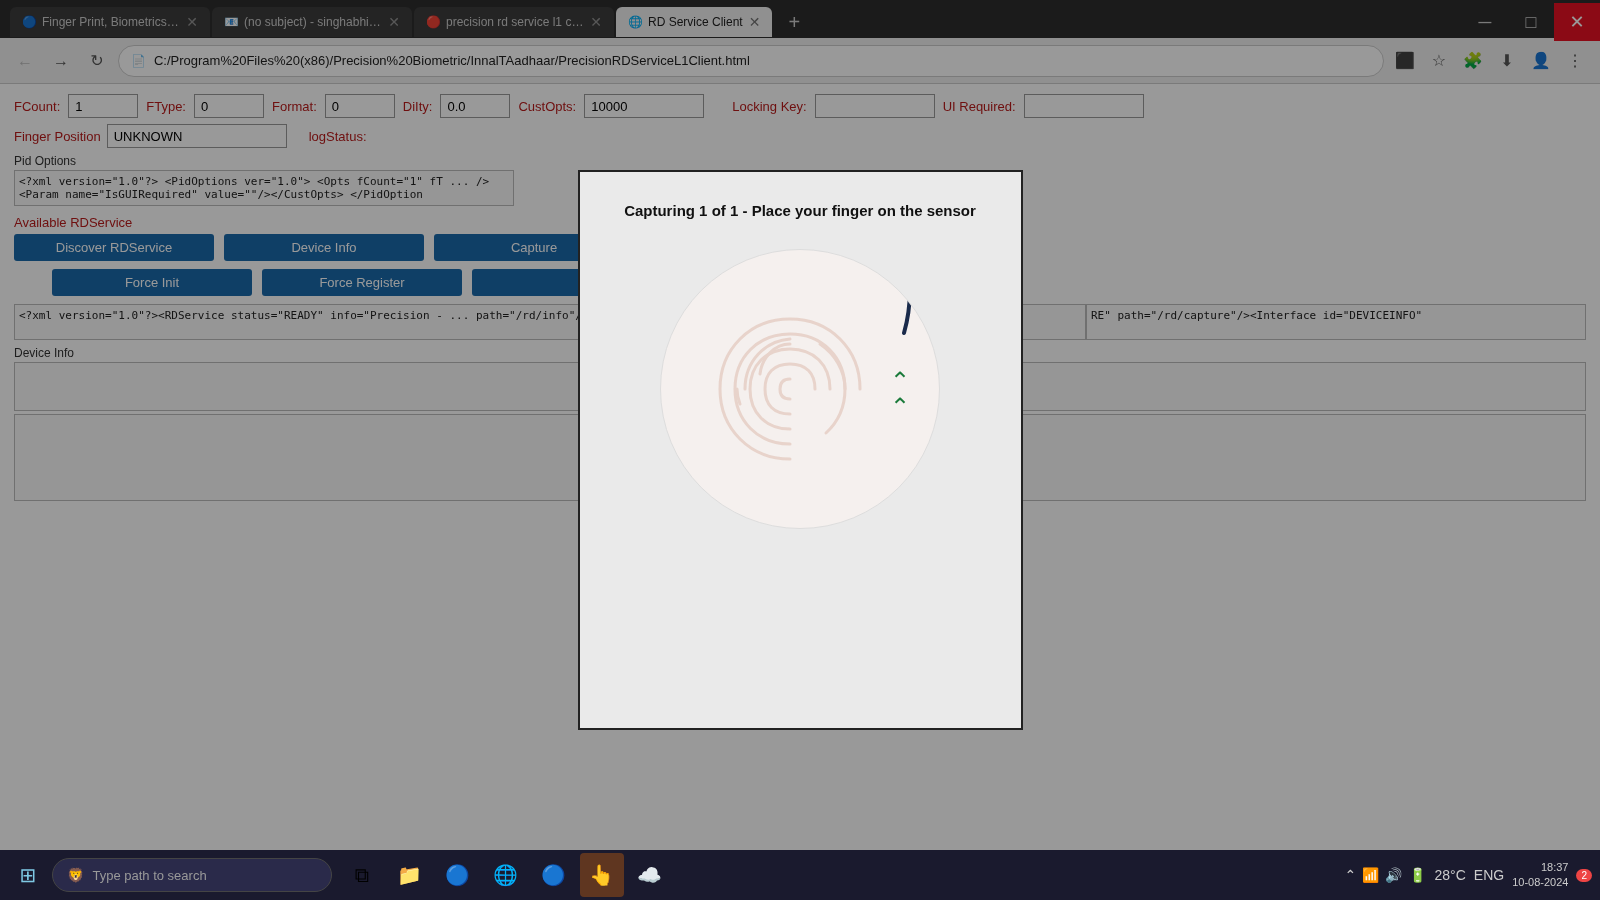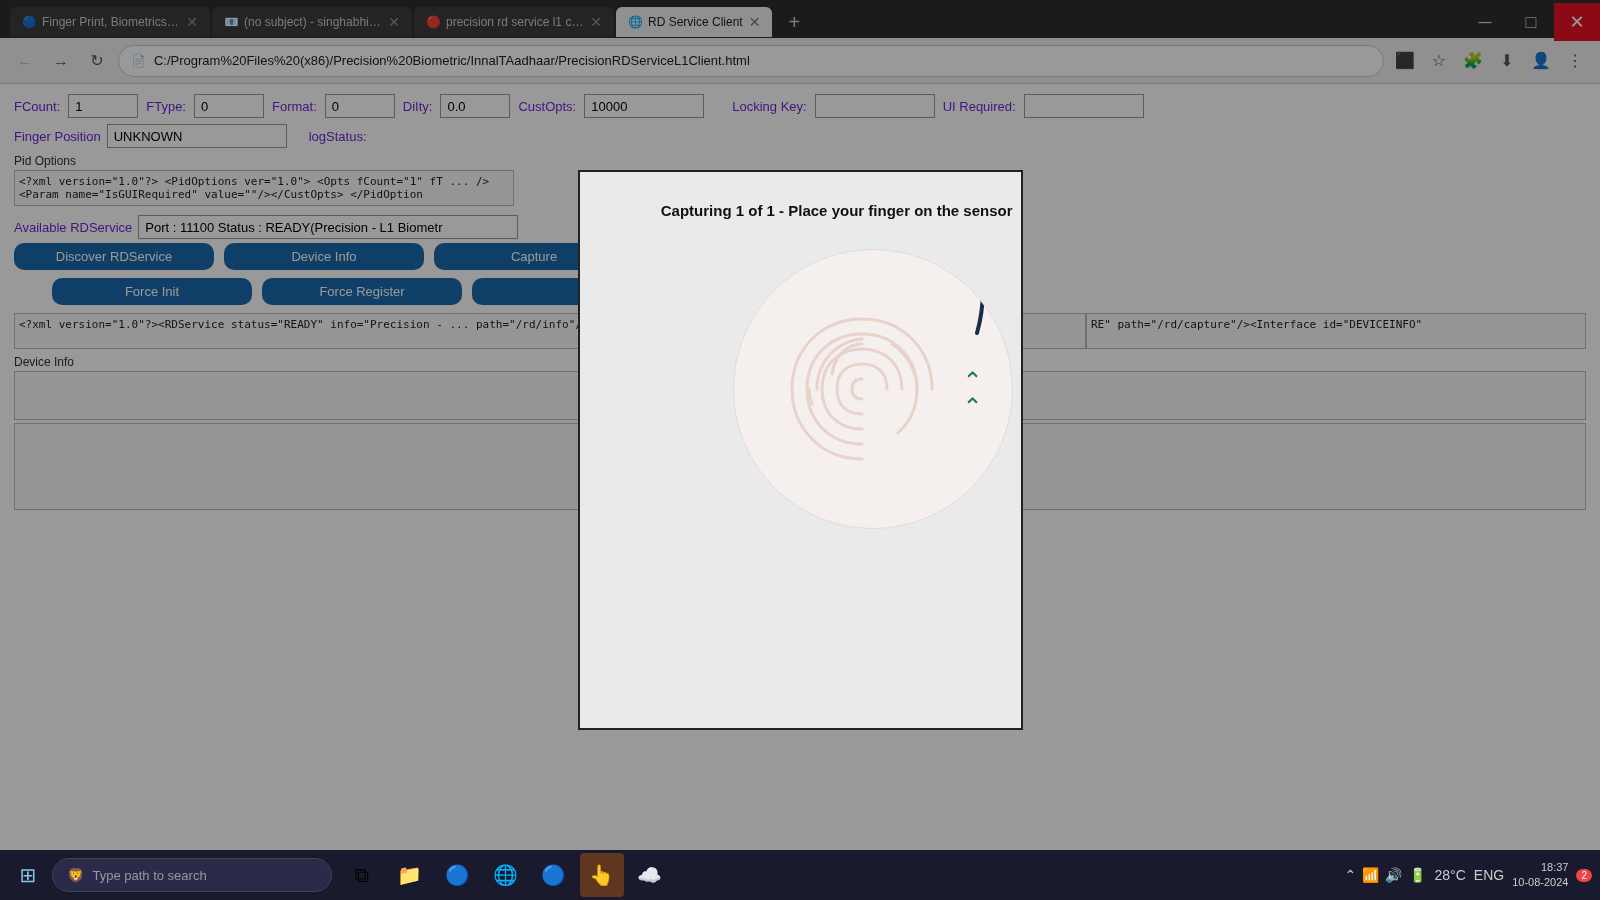--- a/index.html
+++ b/index.html
@@ -25,37 +25,37 @@
     .address-bar-icon { font-size: 12px; color: #555; }
     .address-text { flex: 1; font-size: 13px; color: #222; }
     .nav-icons { display: flex; gap: 4px; }
     .nav-icon-btn { background: none; border: none; cursor: pointer; font-size: 16px; color: #555; width: 30px; height: 30px; display: flex; align-items: center; justify-content: center; border-radius: 50%; }
 
     
     .page { background: #fff; padding: 10px 14px; overflow: hidden; position: relative; }
 
     
     .controls-row { display: flex; align-items: center; gap: 8px; margin-bottom: 6px; flex-wrap: wrap; }
-    .ctrl-label { font-size: 13px; color: #6d28d9; white-space: nowrap; }
+    .ctrl-label { font-size: 13px; color: #b91c1c; white-space: nowrap; }
     .ctrl-input { border: 1px solid #999; padding: 2px 6px; font-size: 13px; width: 70px; height: 24px; }
     .ctrl-input-wide { width: 120px; }
 
     
-    .btn-blue { background: #1a6aab; color: #fff; border: none; padding: 6px 16px; font-size: 13px; cursor: pointer; border-radius: 10px; }
+    .btn-blue { background: #1a6aab; color: #fff; border: none; padding: 6px 16px; font-size: 13px; cursor: pointer; border-radius: 3px; }
     .btn-row { display: flex; gap: 10px; margin-bottom: 8px; }
     .info-textarea { width: 100%; border: 1px solid #bbb; font-size: 11px; font-family: monospace; padding: 4px; resize: none; background: #fafafa; color: #222; }
 
     .field-row { display: flex; align-items: center; gap: 6px; margin-bottom: 4px; }
 
     
     .section-label { font-size: 12px; color: #333; margin-top: 6px; margin-bottom: 2px; font-weight: normal; }
 
     
     .modal-overlay { position: fixed; top: 0; left: 0; width: 1600px; height: 900px; background: rgba(0,0,0,0.4); display: flex; align-items: center; justify-content: center; z-index: 1000; }
-    .modal { background: #eaeaea; border: 2px solid #222; width: 445px; min-height: 560px; display: flex; flex-direction: column; align-items: flex-end; padding: 30px 8px; position: relative; }
+    .modal { background: #eaeaea; border: 2px solid #222; width: 445px; min-height: 560px; display: flex; flex-direction: column; align-items: center; padding: 30px 8px; position: relative; }
     .modal-title { font-size: 15px; font-weight: bold; color: #111; margin-bottom: 30px; text-align: center; }
     .fingerprint-circle { width: 280px; height: 280px; border-radius: 50%; background: #f5f0ee; border: 1px solid #ddd; display: flex; align-items: center; justify-content: center; position: relative; margin-bottom: 30px; overflow: hidden; }
     .fp-svg { width: 200px; height: 200px; opacity: 0.3; }
     .chevrons { display: flex; flex-direction: column; align-items: center; gap: 2px; margin-top: 10px; }
     .chevron { color: #1a7a3a; font-size: 24px; line-height: 1; }
 
     
     .taskbar { position: fixed; bottom: 0; left: 0; width: 1600px; height: 50px; background: #1a1a2e; display: flex; align-items: center; padding: 0 8px; gap: 4px; z-index: 2000; }
     .taskbar-start { width: 40px; height: 40px; display: flex; align-items: center; justify-content: center; cursor: pointer; }
     .win-logo { font-size: 20px; color: #7ec8e3; }
@@ -151,21 +151,20 @@
     <span class="ctrl-label" style="margin-left:16px;">logStatus:</span>
   </div>
 
   
   <div class="section-label">Pid Options</div>
   <textarea class="info-textarea" rows="2" style="width: 500px;">&lt;?xml version="1.0"?&gt; &lt;PidOptions ver="1.0"&gt; &lt;Opts fCount="1" fT ... /&gt; &lt;Param name="IsGUIRequired" value=""/&gt;&lt;/CustOpts&gt; &lt;/PidOption</textarea>
 
   
   <div class="field-row" style="margin-top:6px;">
     <span class="ctrl-label">Available RDService</span>
-    <input class="ctrl-input" type="text" style="width: 380px;" value="Port : 11100 Status : READY(Precision - L1 Biometr">
   </div>
 
   
   <div class="btn-row">
     <button class="btn-blue" style="width:200px;">Discover RDService</button>
     <button class="btn-blue" style="width:200px;">Device Info</button>
     <button class="btn-blue" style="width:200px;">Capture</button>
     <button class="btn-blue" style="width:200px;">Get Certificate</button>
   </div>
   <div class="btn-row">

